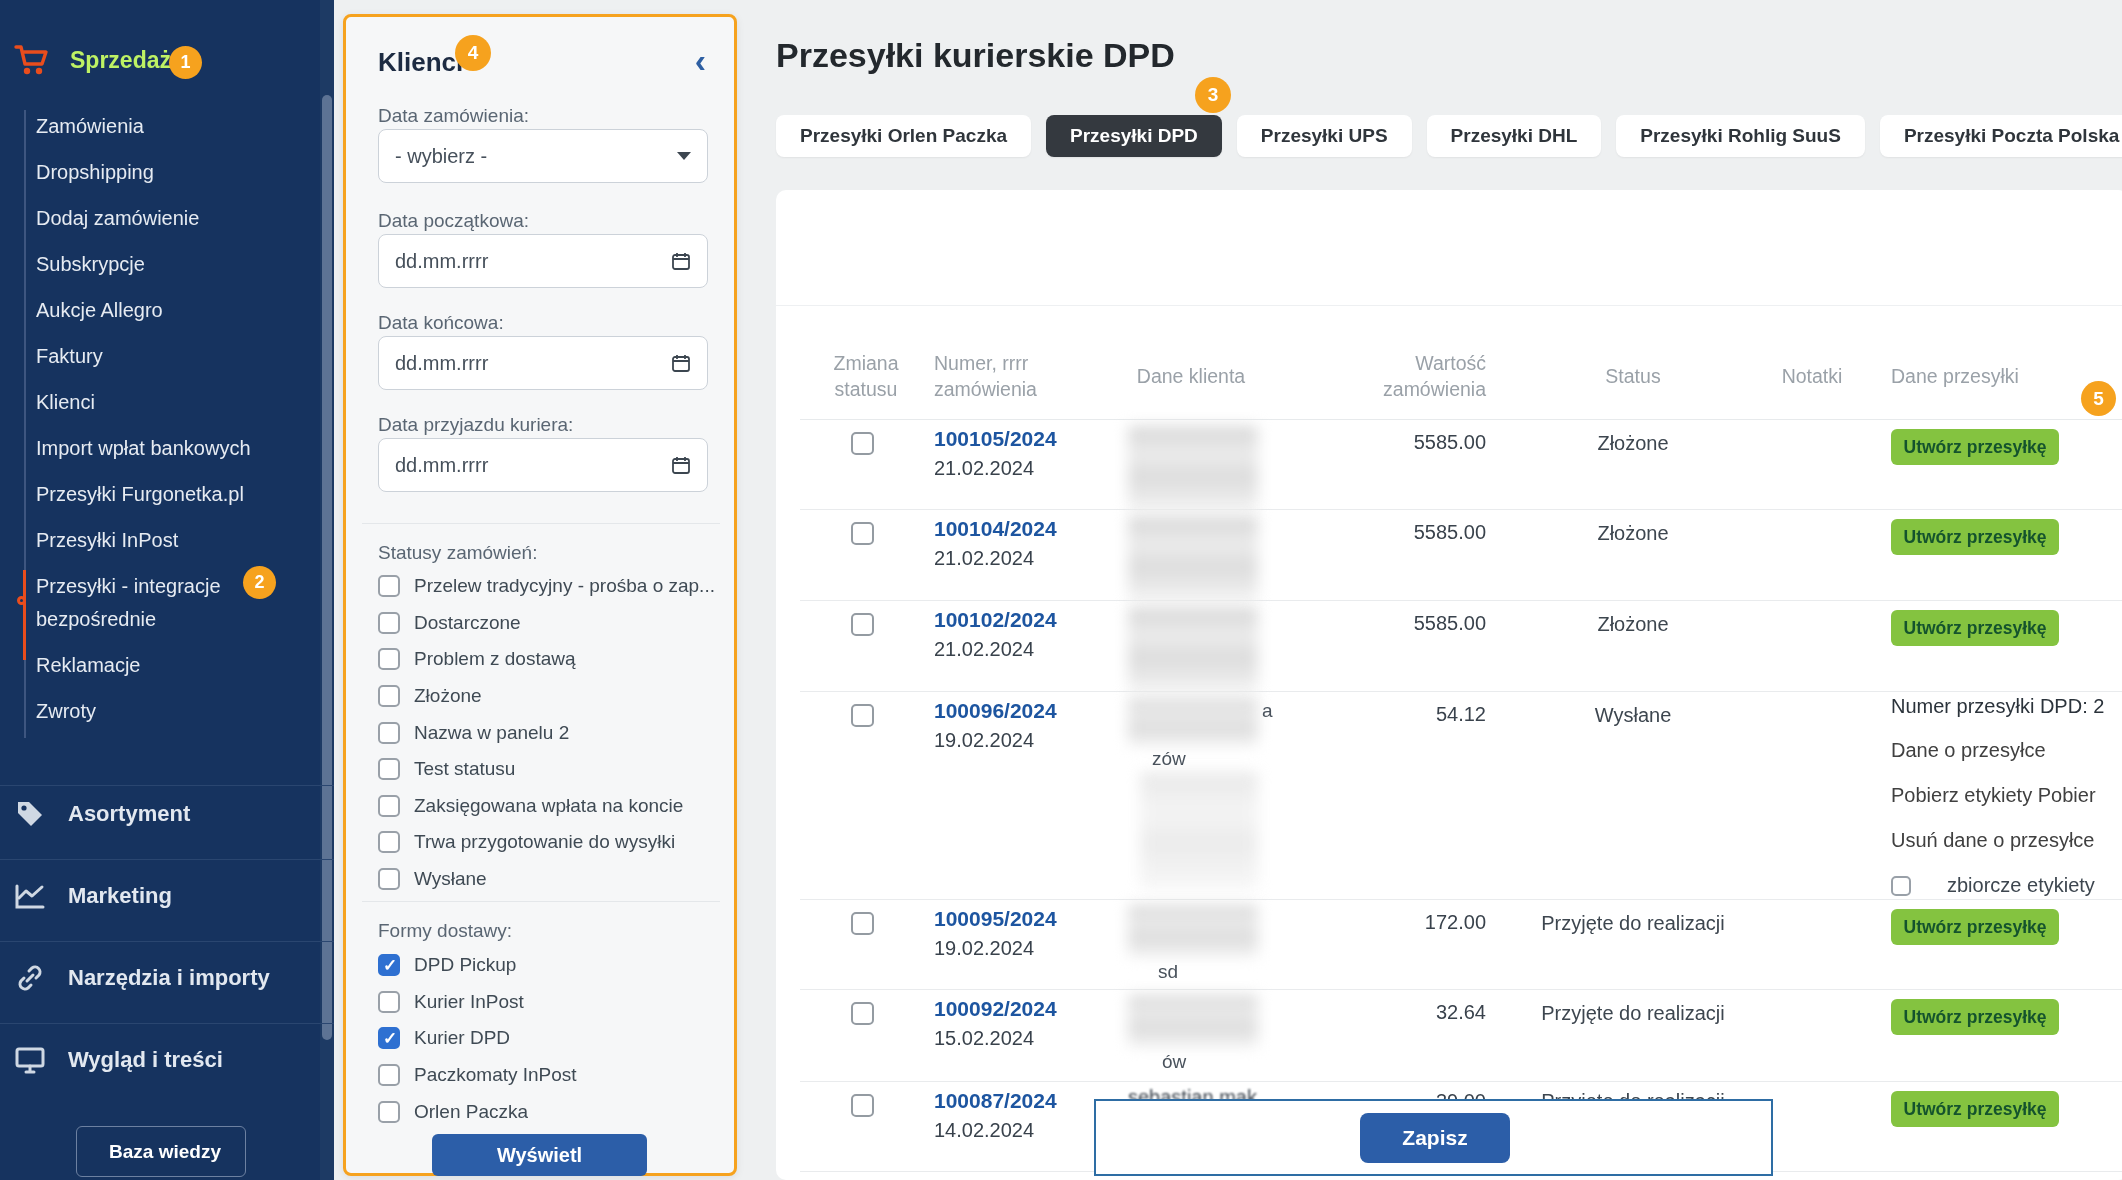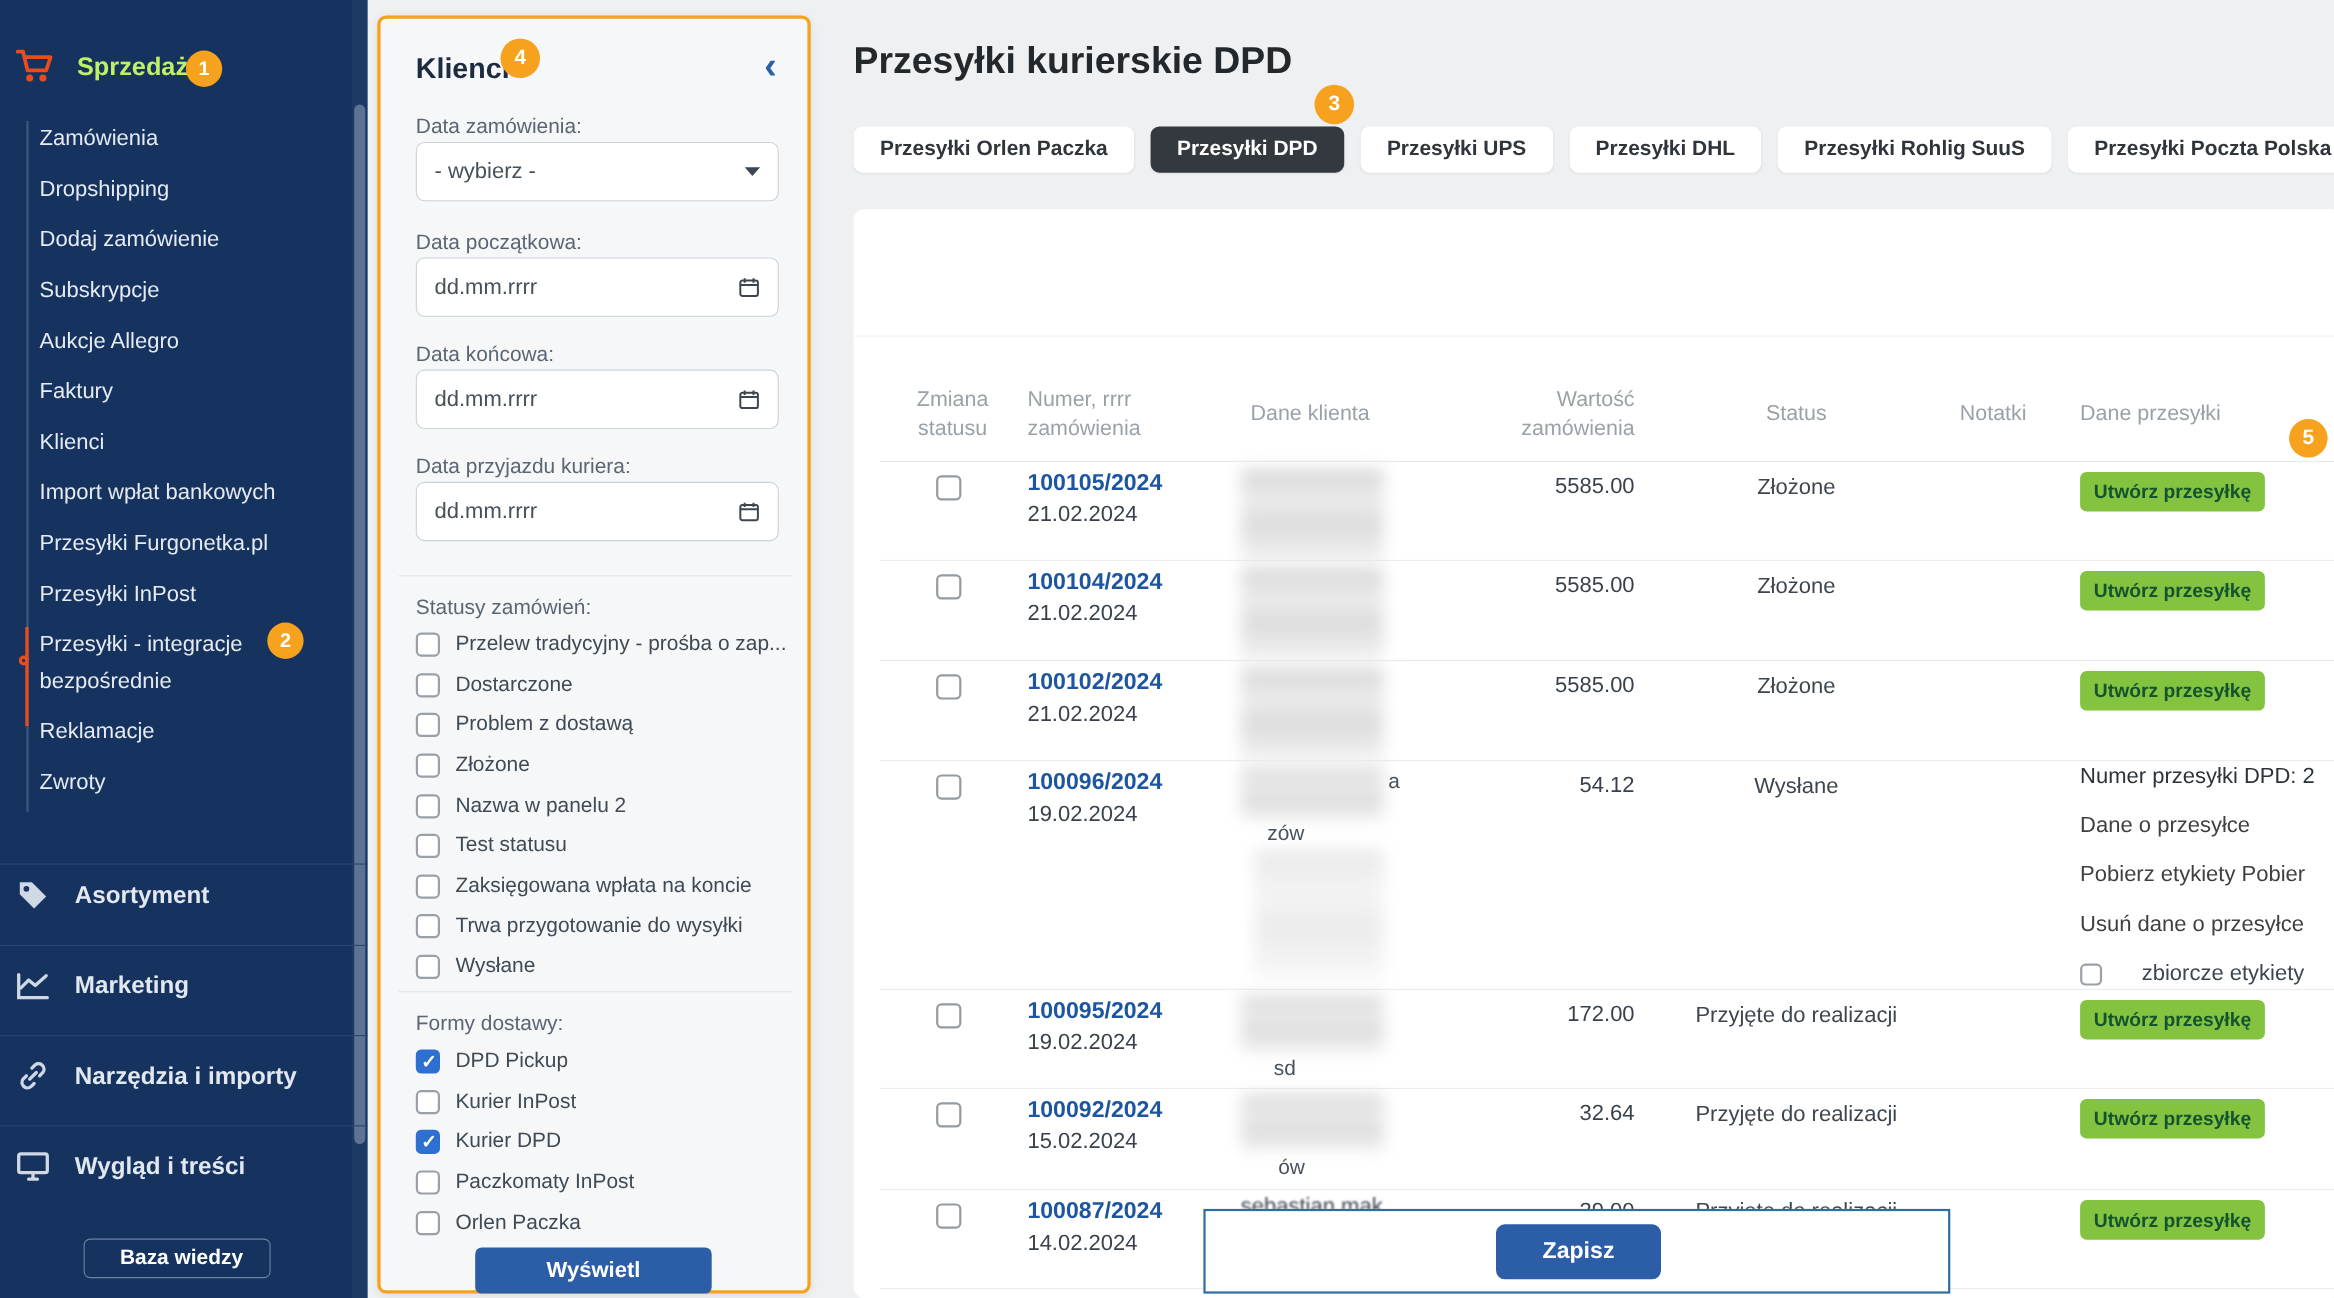--- a/index.html
+++ b/index.html
@@ -18,21 +18,21 @@
   .menu{position:absolute;left:36px;top:103px;margin:0;padding:0;list-style:none;width:268px;}
   .menu li{height:46px;line-height:46px;color:#e6ebf2;font-size:20px;white-space:nowrap;cursor:pointer;}
   .menu li.multi{height:79px;line-height:33px;padding-top:7px;white-space:normal;width:250px;}
   .active-bar{position:absolute;left:23px;top:570px;width:3px;height:90px;background:#e94d1d;}
   .active-dot{position:absolute;left:17px;top:596px;width:9px;height:9px;border:3px solid #e94d1d;background:#16335f;border-radius:50%;}
   .badge-direct{position:absolute;left:243px;top:566px;width:33px;height:33px;font-size:18px;}
   .sdiv{position:absolute;left:0;width:334px;height:1px;background:#2a4670;}
   .section{position:absolute;left:14px;display:flex;align-items:center;cursor:pointer;}
   .section .lbl{color:#e2e8f0;font-size:22px;font-weight:bold;margin-left:22px;}
   .icon{display:inline-flex;align-items:center;justify-content:center;}
-  .kb-btn{position:absolute;left:76px;top:1126px;width:170px;height:36px;border:1px solid #6d81a1;border-radius:6px;color:#fff;font-size:19px;font-weight:bold;display:flex;align-items:center;justify-content:center;background:transparent;cursor:pointer;padding-left:14px;}
+  .kb-btn{position:absolute;left:76px;top:1126px;width:170px;height:51px;border:1px solid #6d81a1;border-radius:6px;color:#fff;font-size:19px;font-weight:bold;display:flex;align-items:center;justify-content:center;background:transparent;cursor:pointer;padding-left:14px;}
 
   
   .fpanel{position:absolute;left:343px;top:14px;width:394px;height:1162px;background:#f6f7f8;border:3px solid #f6a21e;border-radius:8px;box-shadow:0 2px 8px rgba(0,0,0,.08);}
   .f-title{position:absolute;left:32px;top:30px;font-size:26px;font-weight:bold;color:#1d2b42;}
   .badge-filter{position:absolute;left:109px;top:18px;width:36px;height:36px;font-size:19px;}
   .f-collapse{position:absolute;right:28px;top:24px;font-size:34px;color:#2e5fa3;cursor:pointer;font-weight:bold;}
   .f-label{position:absolute;left:32px;font-size:19px;color:#5a6673;}
   .f-input{position:absolute;left:32px;width:330px;height:54px;background:#fff;border:1px solid #ccd2d9;border-radius:8px;display:flex;align-items:center;padding:0 16px;font-size:20px;color:#46505b;cursor:pointer;}
   .f-input .grow{flex:1;}
   .chev-down{width:0;height:0;border-left:7px solid transparent;border-right:7px solid transparent;border-top:8px solid #3c4650;}

